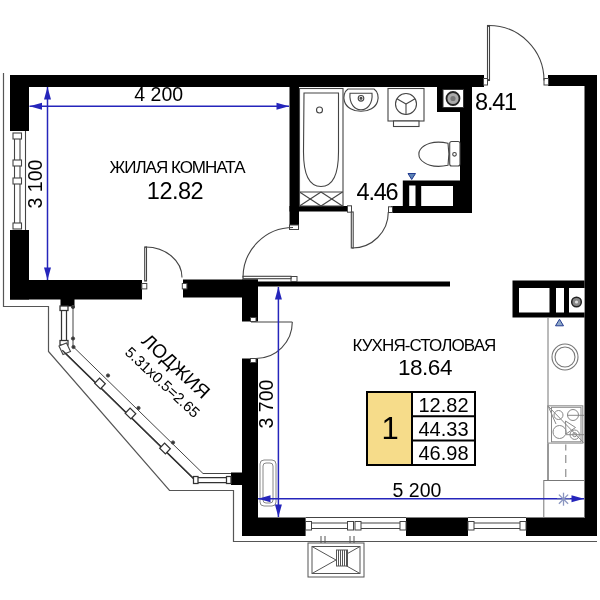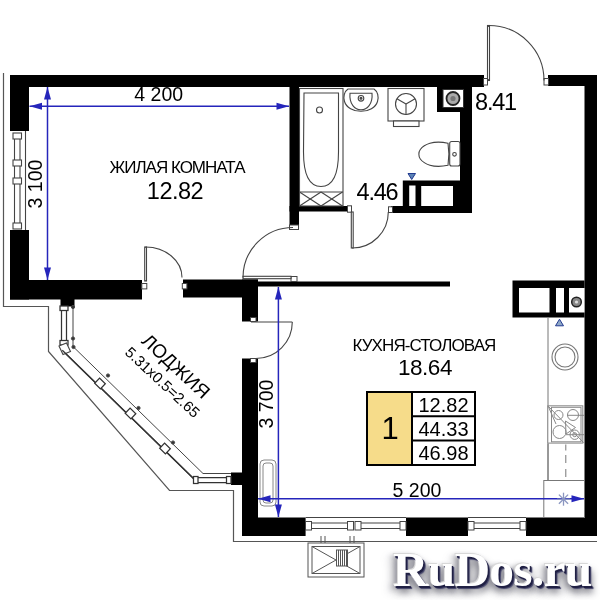--- a/index.html
+++ b/index.html
@@ -326,14 +326,13 @@
 <line x1="412" y1="440.6" x2="475" y2="440.6" stroke="#000" stroke-width="2"></line>
 <text x="390" y="439" font-size="31" fill="#000" text-anchor="middle">1</text>
 <text x="443.5" y="411.5" font-size="20" fill="#000" text-anchor="middle">12.82</text>
 <text x="443.5" y="435.8" font-size="20" fill="#000" text-anchor="middle">44.33</text>
 <text x="443.5" y="460.1" font-size="20" fill="#000" text-anchor="middle">46.98</text>
 </g>
 
 </g>
 </svg>
 
-<div id="wm">RuDos.ru</div>
 </div>
 
 </body></html>

